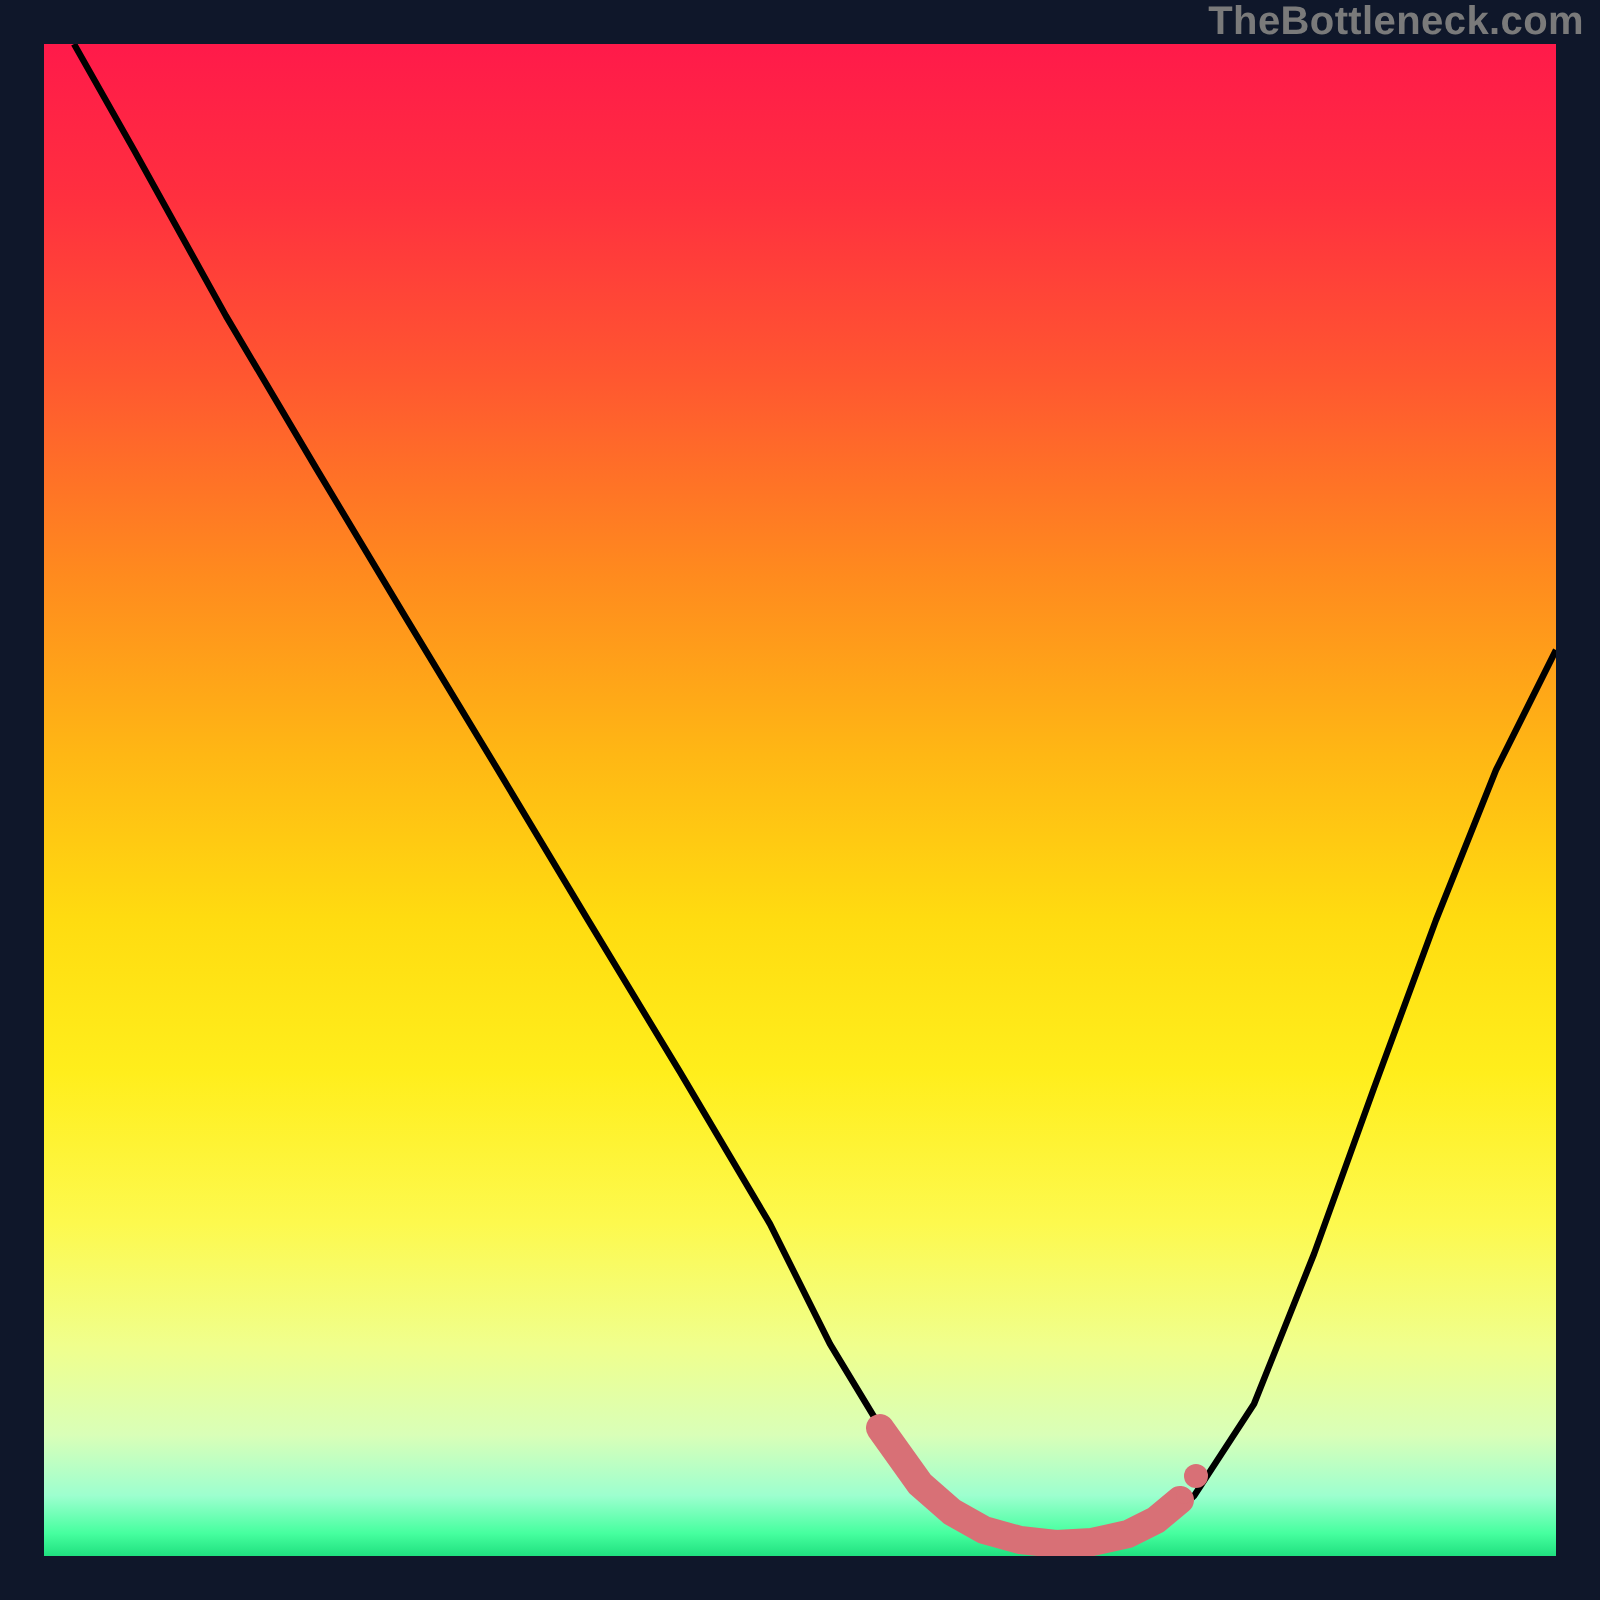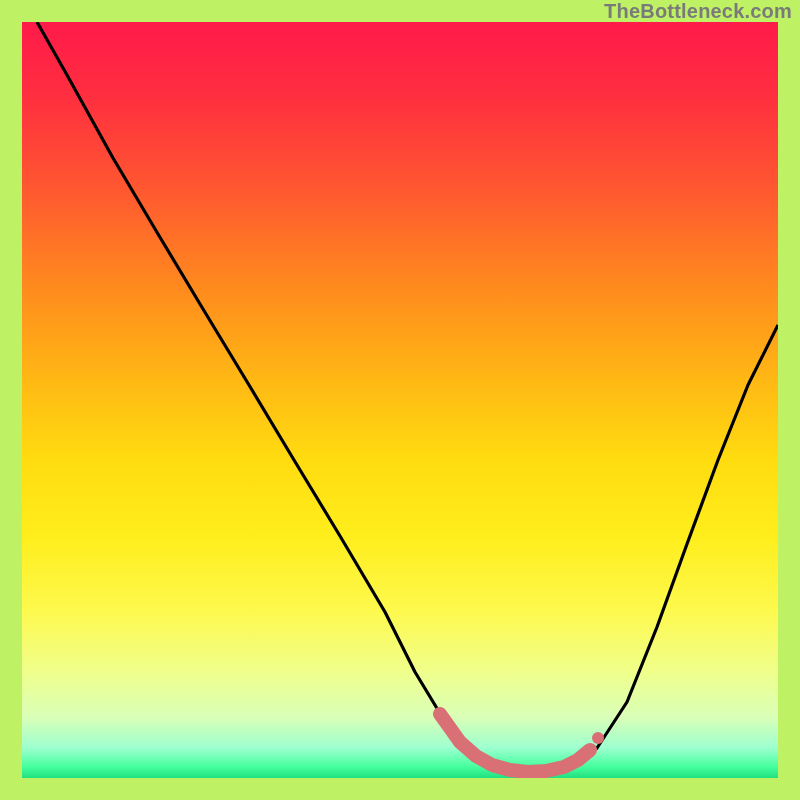--- a/index.html
+++ b/index.html
@@ -1,21 +1,21 @@
 <!DOCTYPE html>
 <html><head>
 <meta charset="utf-8">
 <style>
   * { margin: 0; padding: 0; box-sizing: border-box; }
   html, body { width: 800px; height: 800px; background: #000; overflow: hidden; }
   .frame {
     position: absolute;
     left: 0; top: 0;
     width: 800px; height: 800px;
-    background: #bef264;
+    background: #0f172a;
     text-align: center;
   }
   .plot-area {
     position: absolute;
     left: 22px; top: 22px;
     width: 756px; height: 756px;
     overflow: hidden;
   }
   .gradient {
     position: absolute;

